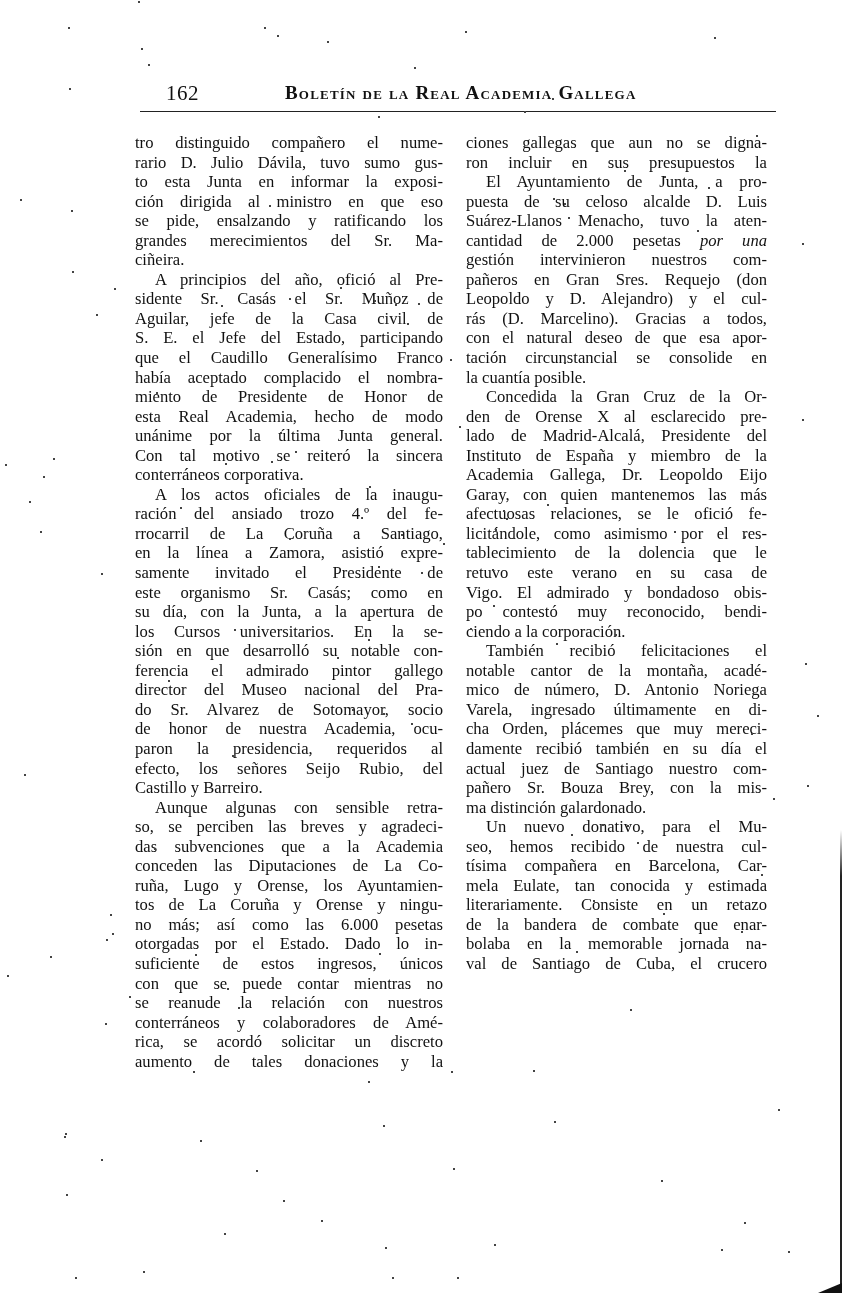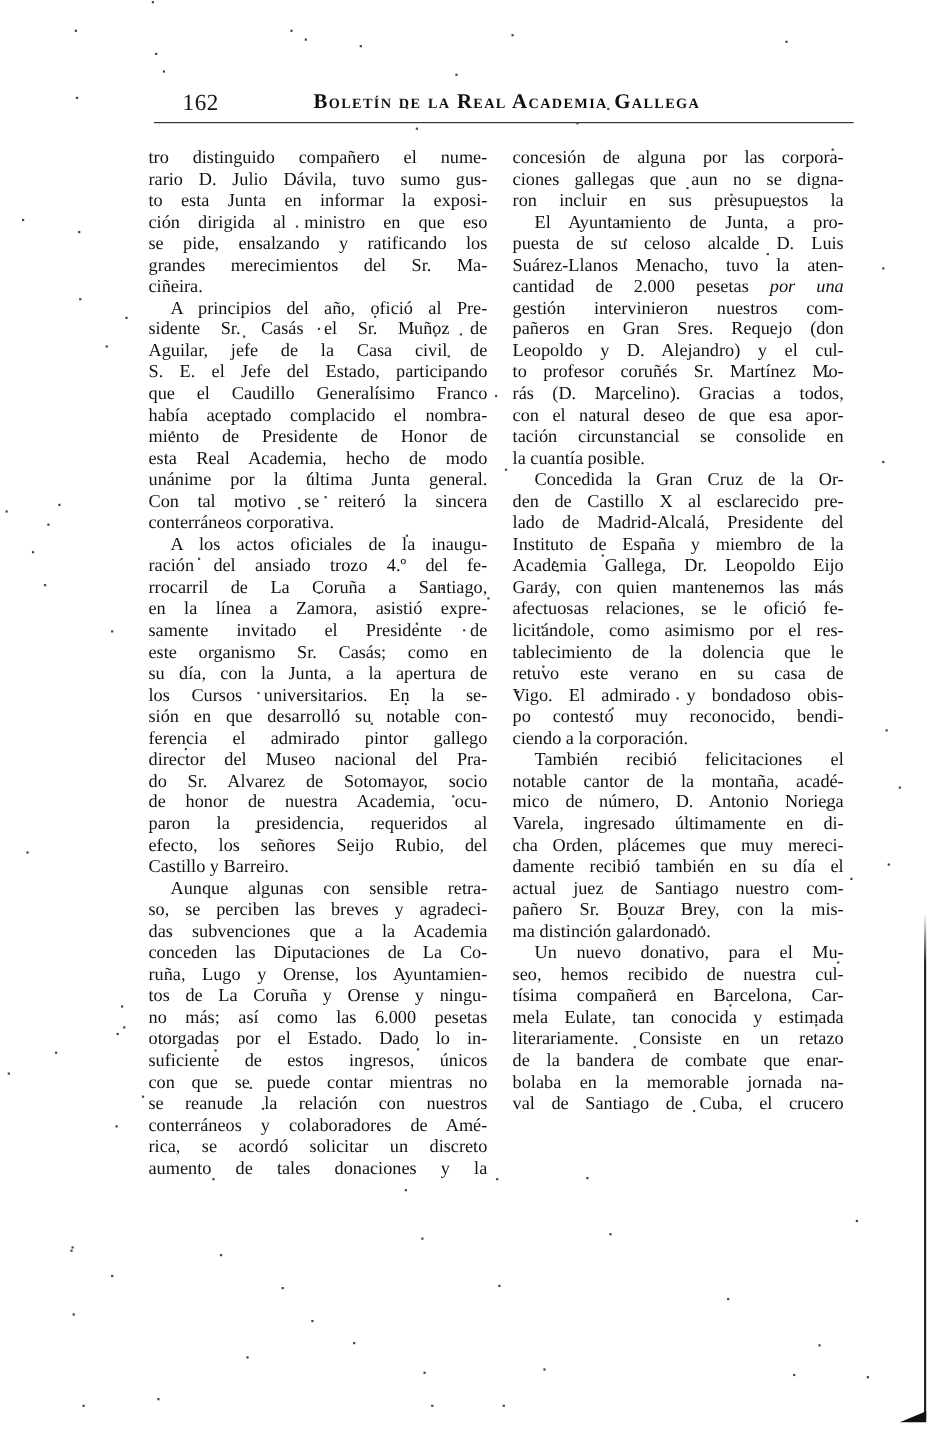--- a/index.html
+++ b/index.html
@@ -97,37 +97,35 @@
       <span class="line">no más; así como las 6.000 pesetas</span>
       <span class="line">otorgadas por el Estado. Dado lo in-</span>
       <span class="line">suficiente de estos ingresos, únicos</span>
       <span class="line">con que se puede contar mientras no</span>
       <span class="line">se reanude la relación con nuestros</span>
       <span class="line">conterráneos y colaboradores de Amé-</span>
       <span class="line">rica, se acordó solicitar un discreto</span>
       <span class="line">aumento de tales donaciones y la</span>
     </div>
   <div class="column col-right" id="col-right">
-      <span class="line">concesión de alguna por las corpora-</span>
       <span class="line">ciones gallegas que aun no se digna-</span>
       <span class="line">ron incluir en sus presupuestos la</span>
       <span class="line indent">El Ayuntamiento de Junta, a pro-</span>
       <span class="line">puesta de su celoso alcalde D. Luis</span>
       <span class="line">Suárez-Llanos Menacho, tuvo la aten-</span>
       <span class="line">cantidad de 2.000 pesetas <em>por una</em></span>
       <span class="line">gestión intervinieron nuestros com-</span>
       <span class="line">pañeros en Gran Sres. Requejo (don</span>
       <span class="line">Leopoldo y D. Alejandro) y el cul-</span>
-      <span class="line">to profesor coruñés Sr. Martínez Mo-</span>
       <span class="line">rás (D. Marcelino). Gracias a todos,</span>
       <span class="line">con el natural deseo de que esa apor-</span>
       <span class="line">tación circunstancial se consolide en</span>
       <span class="line last">la cuantía posible.</span>
       <span class="line indent">Concedida la Gran Cruz de la Or-</span>
-      <span class="line">den de Castillo X al esclarecido pre-</span>
+      <span class="line">den de Orense X al esclarecido pre-</span>
       <span class="line">lado de Madrid-Alcalá, Presidente del</span>
       <span class="line">Instituto de España y miembro de la</span>
       <span class="line">Academia Gallega, Dr. Leopoldo Eijo</span>
       <span class="line">Garay, con quien mantenemos las más</span>
       <span class="line">afectuosas relaciones, se le ofició fe-</span>
       <span class="line">licitándole, como asimismo por el res-</span>
       <span class="line">tablecimiento de la dolencia que le</span>
       <span class="line">retuvo este verano en su casa de</span>
       <span class="line">Vigo. El admirado y bondadoso obis-</span>
       <span class="line">po contestó muy reconocido, bendi-</span>

